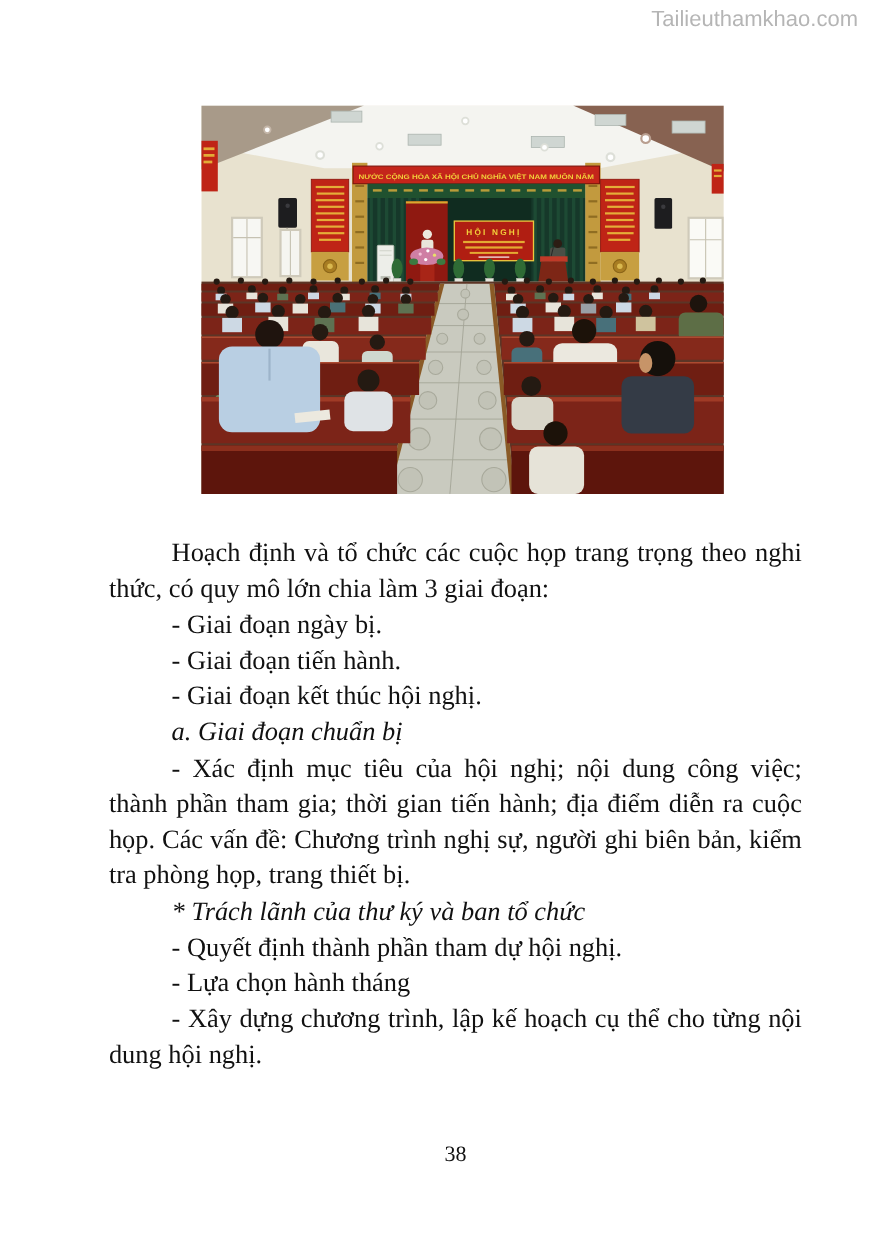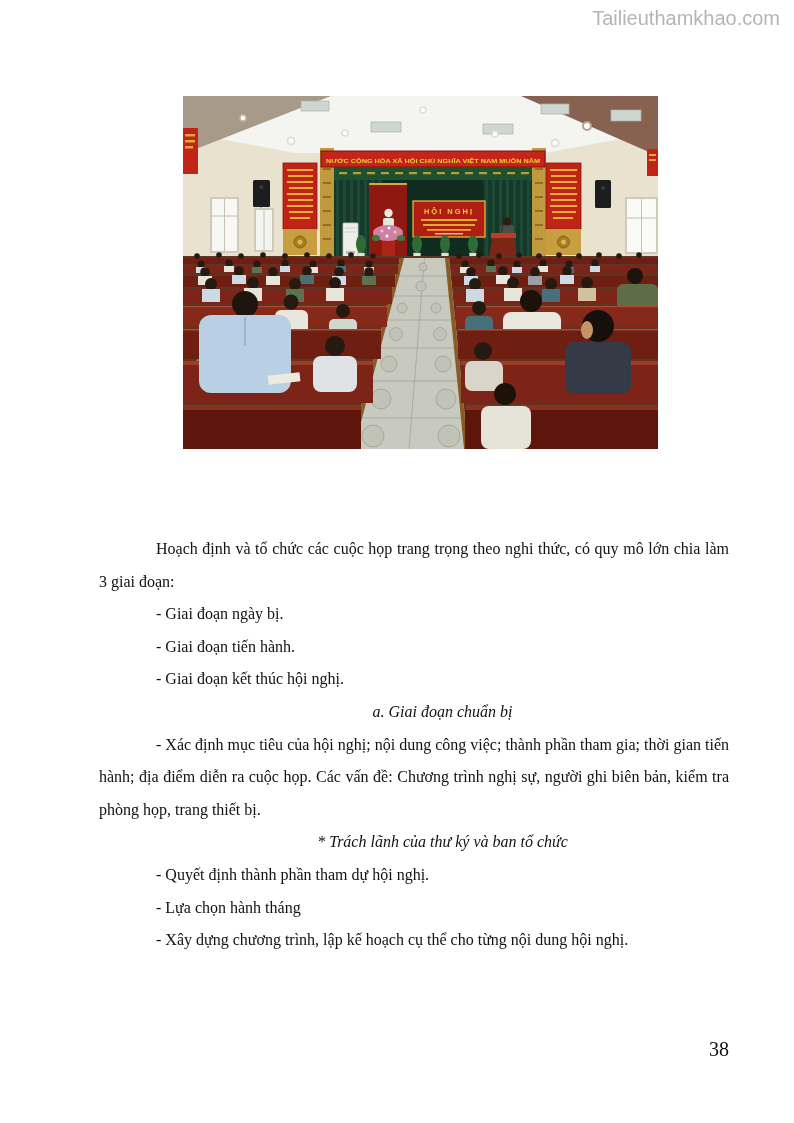--- a/index.html
+++ b/index.html
@@ -16,34 +16,34 @@
     font-family:"Liberation Sans", sans-serif;
     font-size:20px;color:#b5b5b5;
   }
   .photo-frame{
     position:absolute;left:183px;top:96px;
     width:475px;height:298px;
     line-height:0;
   }
   .text-block{
     position:absolute;left:99px;top:487px;width:630px;
-    font-size:16px;line-height:32.6px;margin-top:46px;
+    font-size:24px;line-height:32.6px;
   }
   .text-block p{
     margin:0;
     text-align:justify;
     text-indent:57px;
   }
   .text-block p.italic{
     font-style:italic;
-    text-align:center;
+    text-align:left;
   }
   .page-number{
     position:absolute;left:99px;top:1038px;width:630px;
-    text-align:right;font-size:20px;
+    text-align:center;font-size:20px;
   }
   svg text{font-family:"Liberation Sans", sans-serif;}
 </style>
 </head>
 <body>
 
 <div class="watermark">Tailieuthamkhao.com</div>
 
 <div class="photo-frame">
 <svg viewBox="0 0 475 353" width="475" height="353" xmlns="http://www.w3.org/2000/svg">

